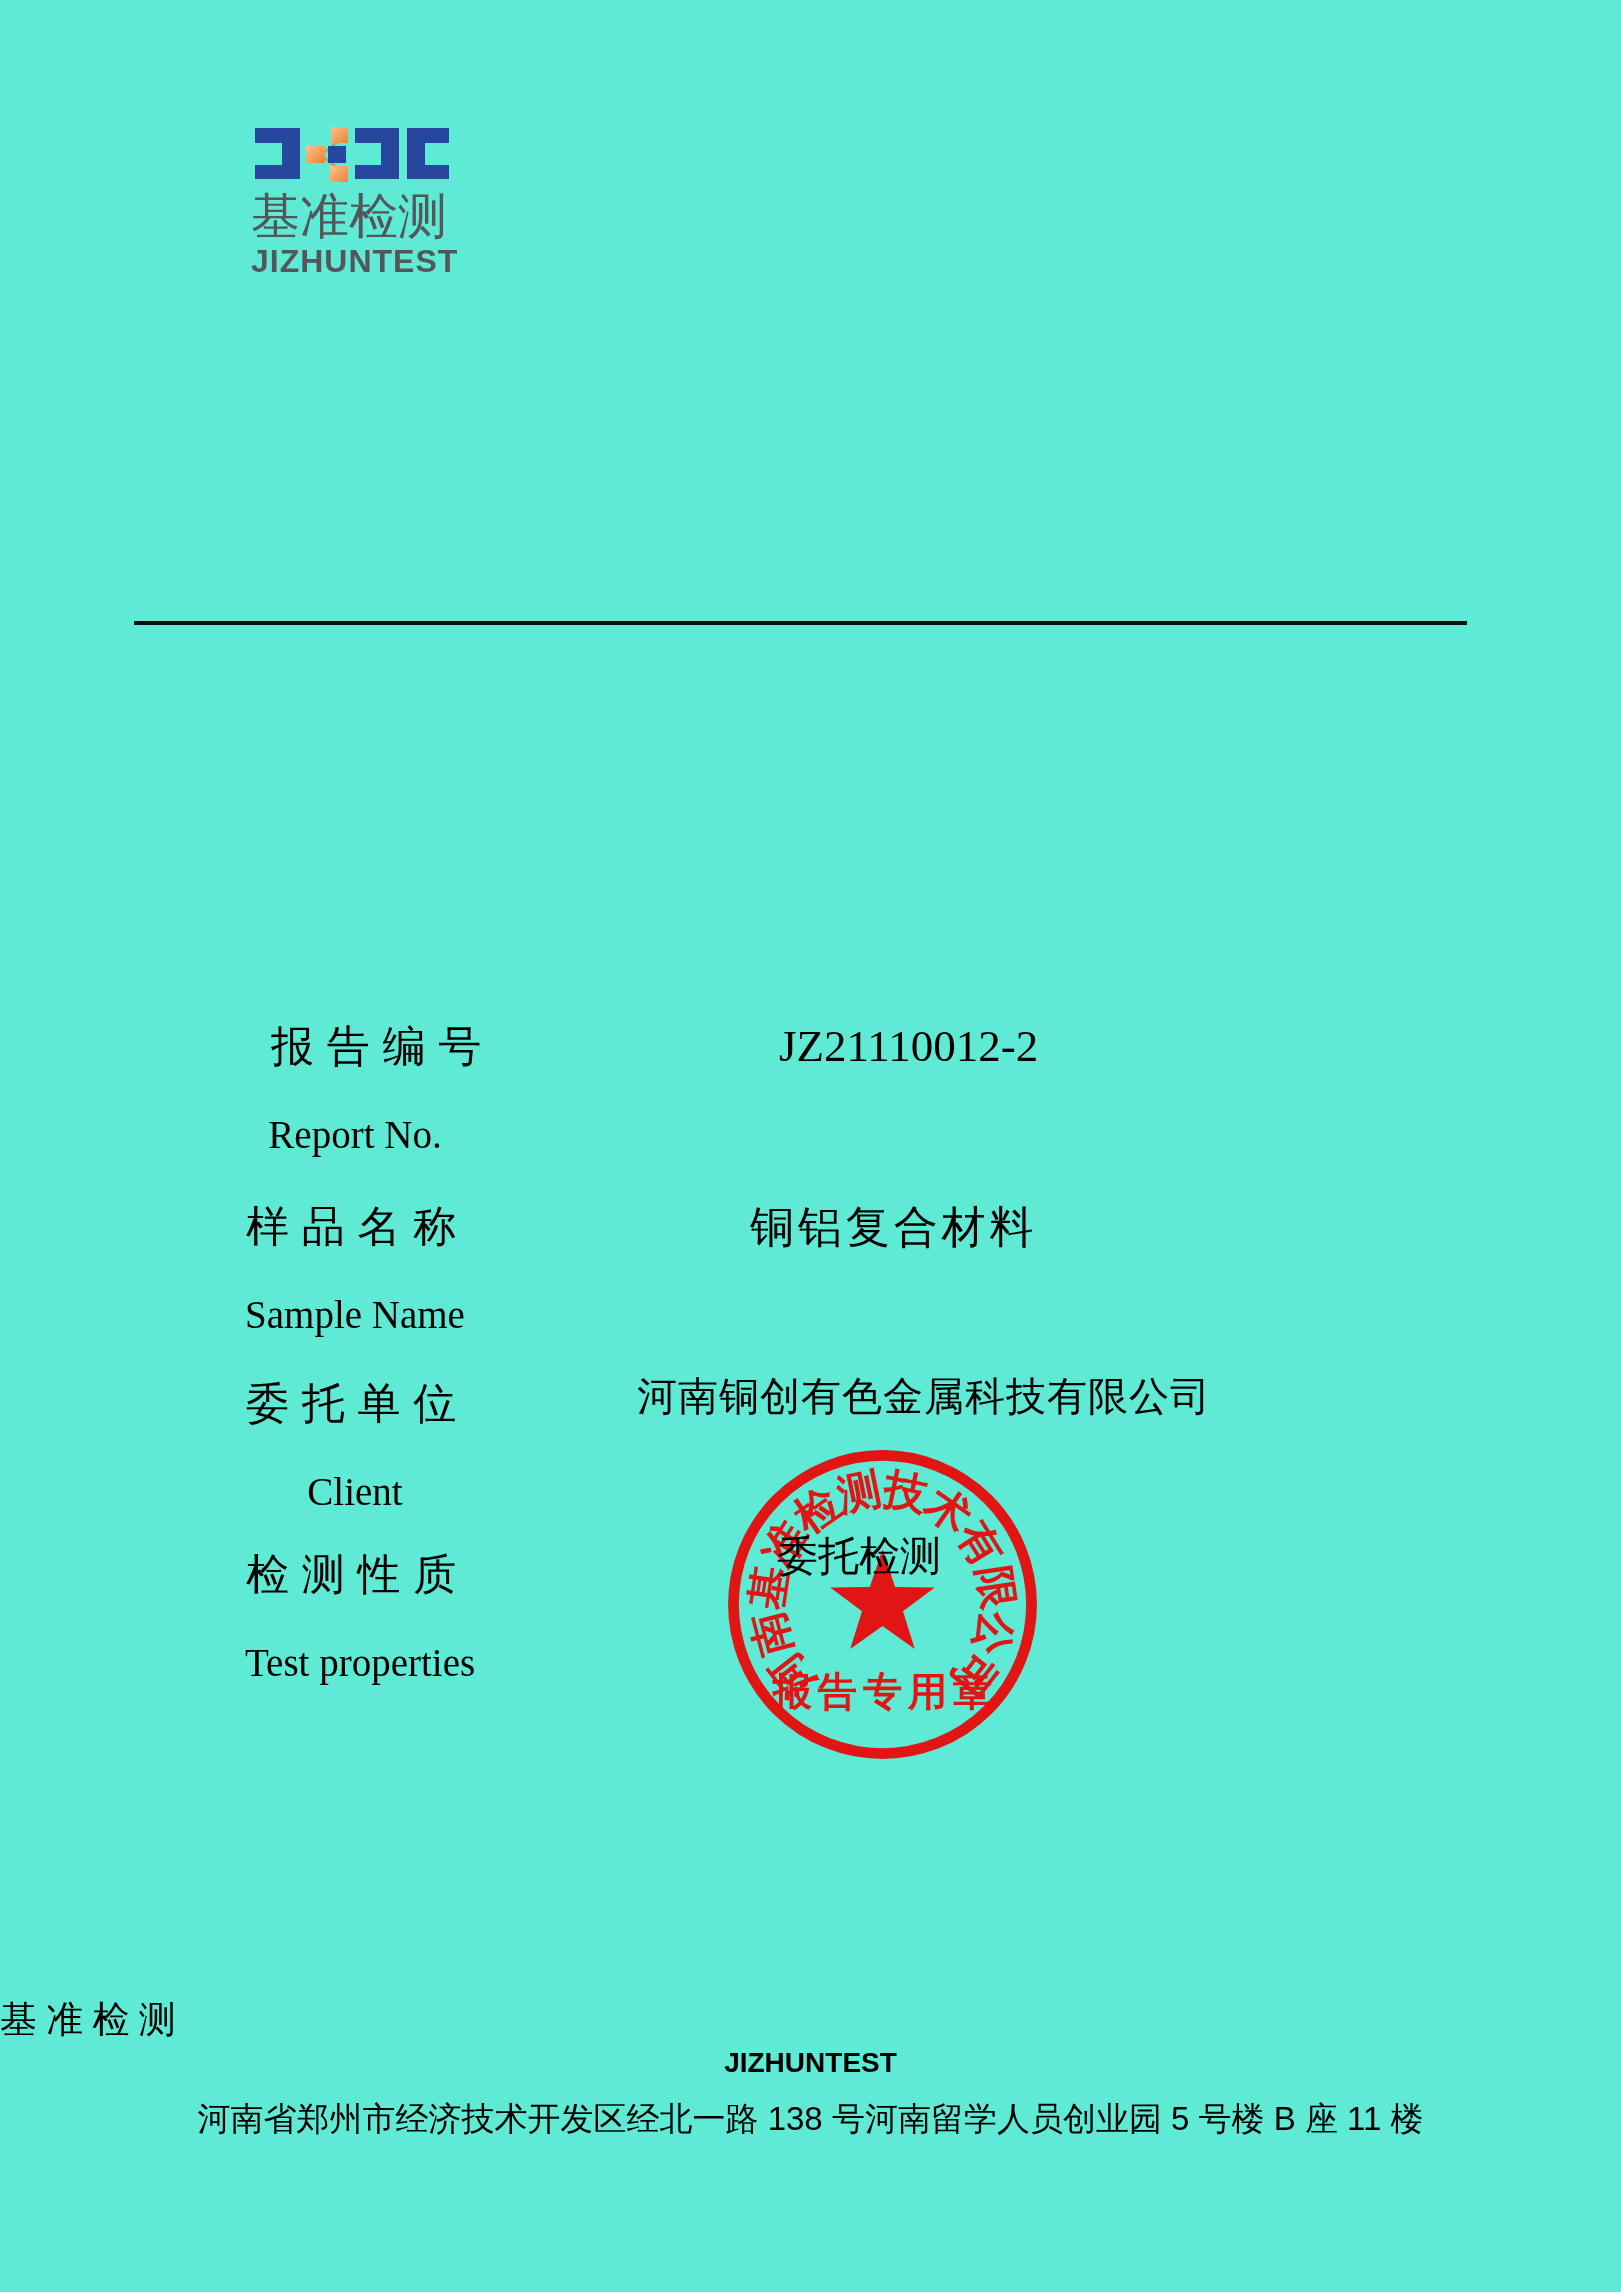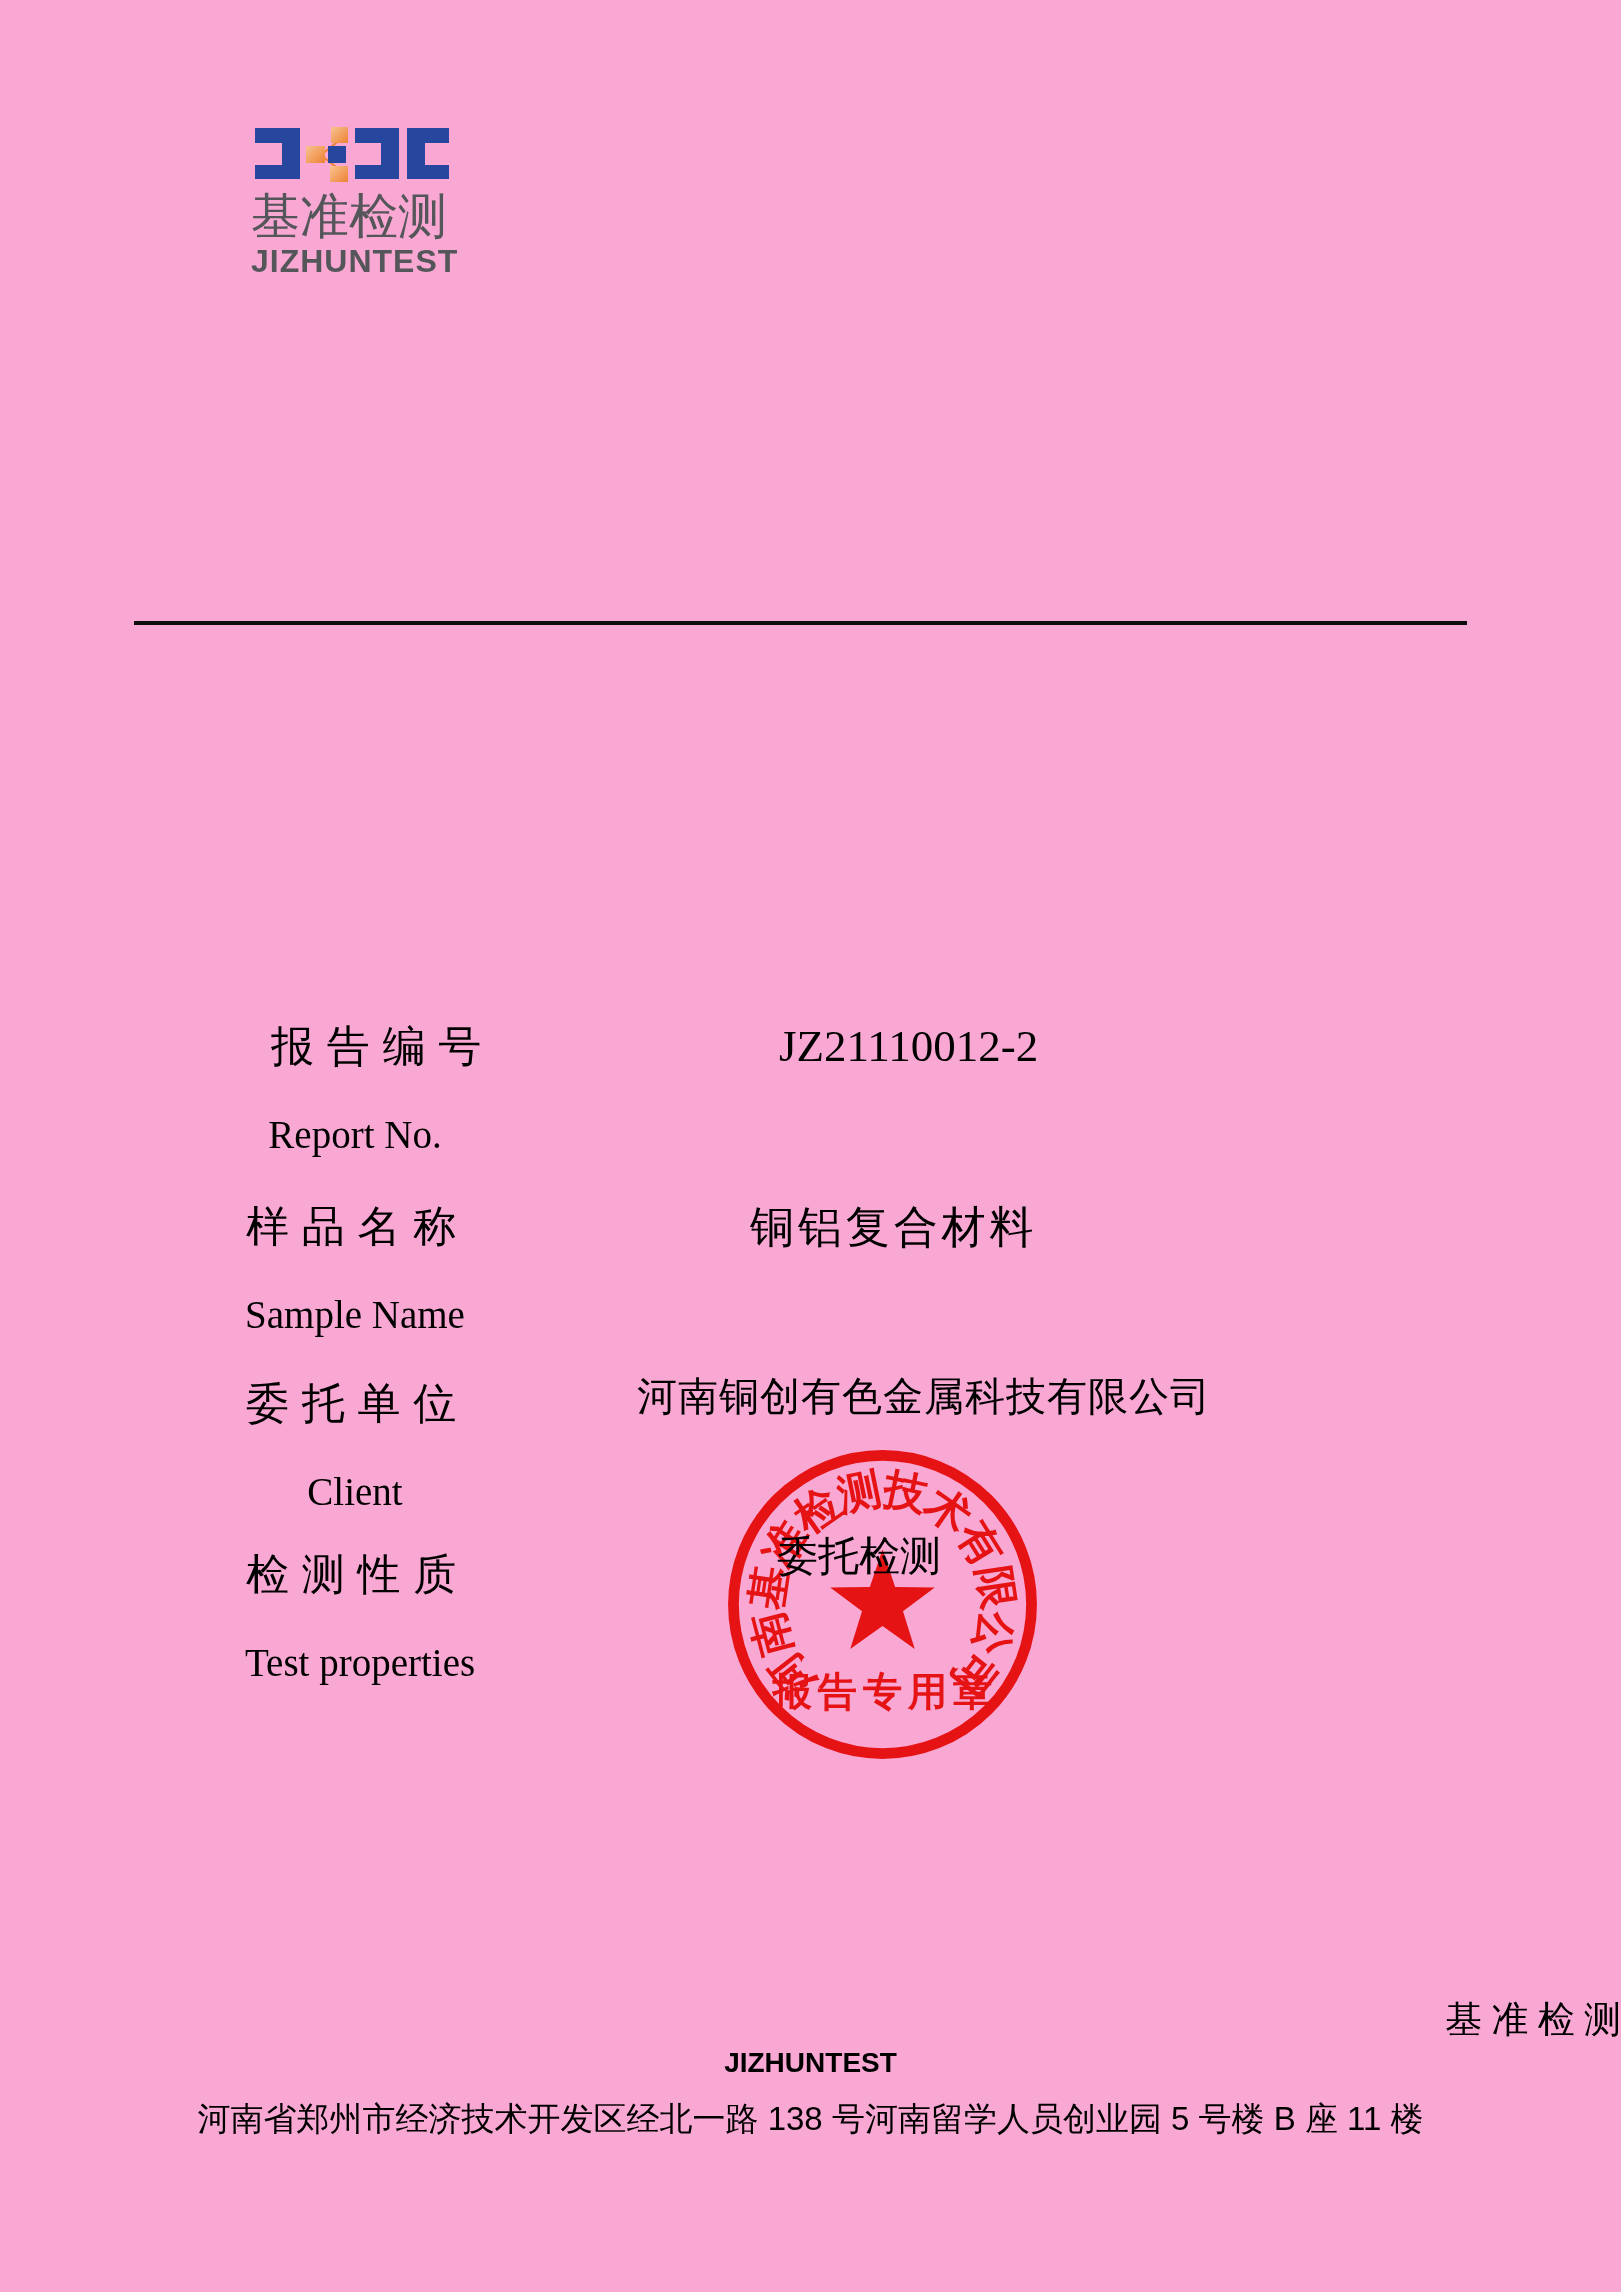--- a/index.html
+++ b/index.html
@@ -8,21 +8,21 @@
     --logo-orange:#ec8233;
     --logo-orange-light:#f9c391;
     --logo-gray:#55565a;
     --ink:#000000;
   }
   *{margin:0;padding:0;box-sizing:border-box;}
   html,body{background:#ffffff;}
   .page{
     position:relative;
     width:1621px;height:2293px;
-    background:#f9a8d4;
+    background:#5eead4;
     overflow:hidden;
     font-family:"Liberation Serif","DejaVu Serif",serif;
     color:var(--ink);
   }
   
   .logo{position:absolute;left:251px;top:125px;width:206px;}
   .logo-mark{position:relative;width:202px;height:57px;}
   .lb{position:absolute;background:var(--logo-blue);}
   .lo{position:absolute;background:linear-gradient(135deg,var(--logo-orange-light),var(--logo-orange));}
   .lline{position:absolute;height:2px;background:var(--logo-orange);transform-origin:0 50%;}
@@ -87,21 +87,21 @@
   .stamp-bottom{
     fill:var(--stamp-red);
     font-size:40px;
     font-family:"Liberation Serif","DejaVu Serif",serif;
     font-weight:600;
     text-anchor:middle;
     letter-spacing:6px;
   }
   
   .footer-cn{
-    position:absolute;top:2000px;left:0;width:100%;text-align:right;
+    position:absolute;top:2000px;left:0;width:100%;text-align:left;
     font-size:37px;line-height:1.1;white-space:nowrap;
   }
   .footer-en{
     position:absolute;top:2048px;left:0;width:100%;text-align:center;
     font-family:"Liberation Sans","DejaVu Sans",sans-serif;
     font-weight:700;font-size:28px;line-height:1.1;
   }
   .footer-address{
     position:absolute;top:2091px;left:0;width:100%;text-align:center;
     font-family:"Liberation Sans","DejaVu Sans",sans-serif;

